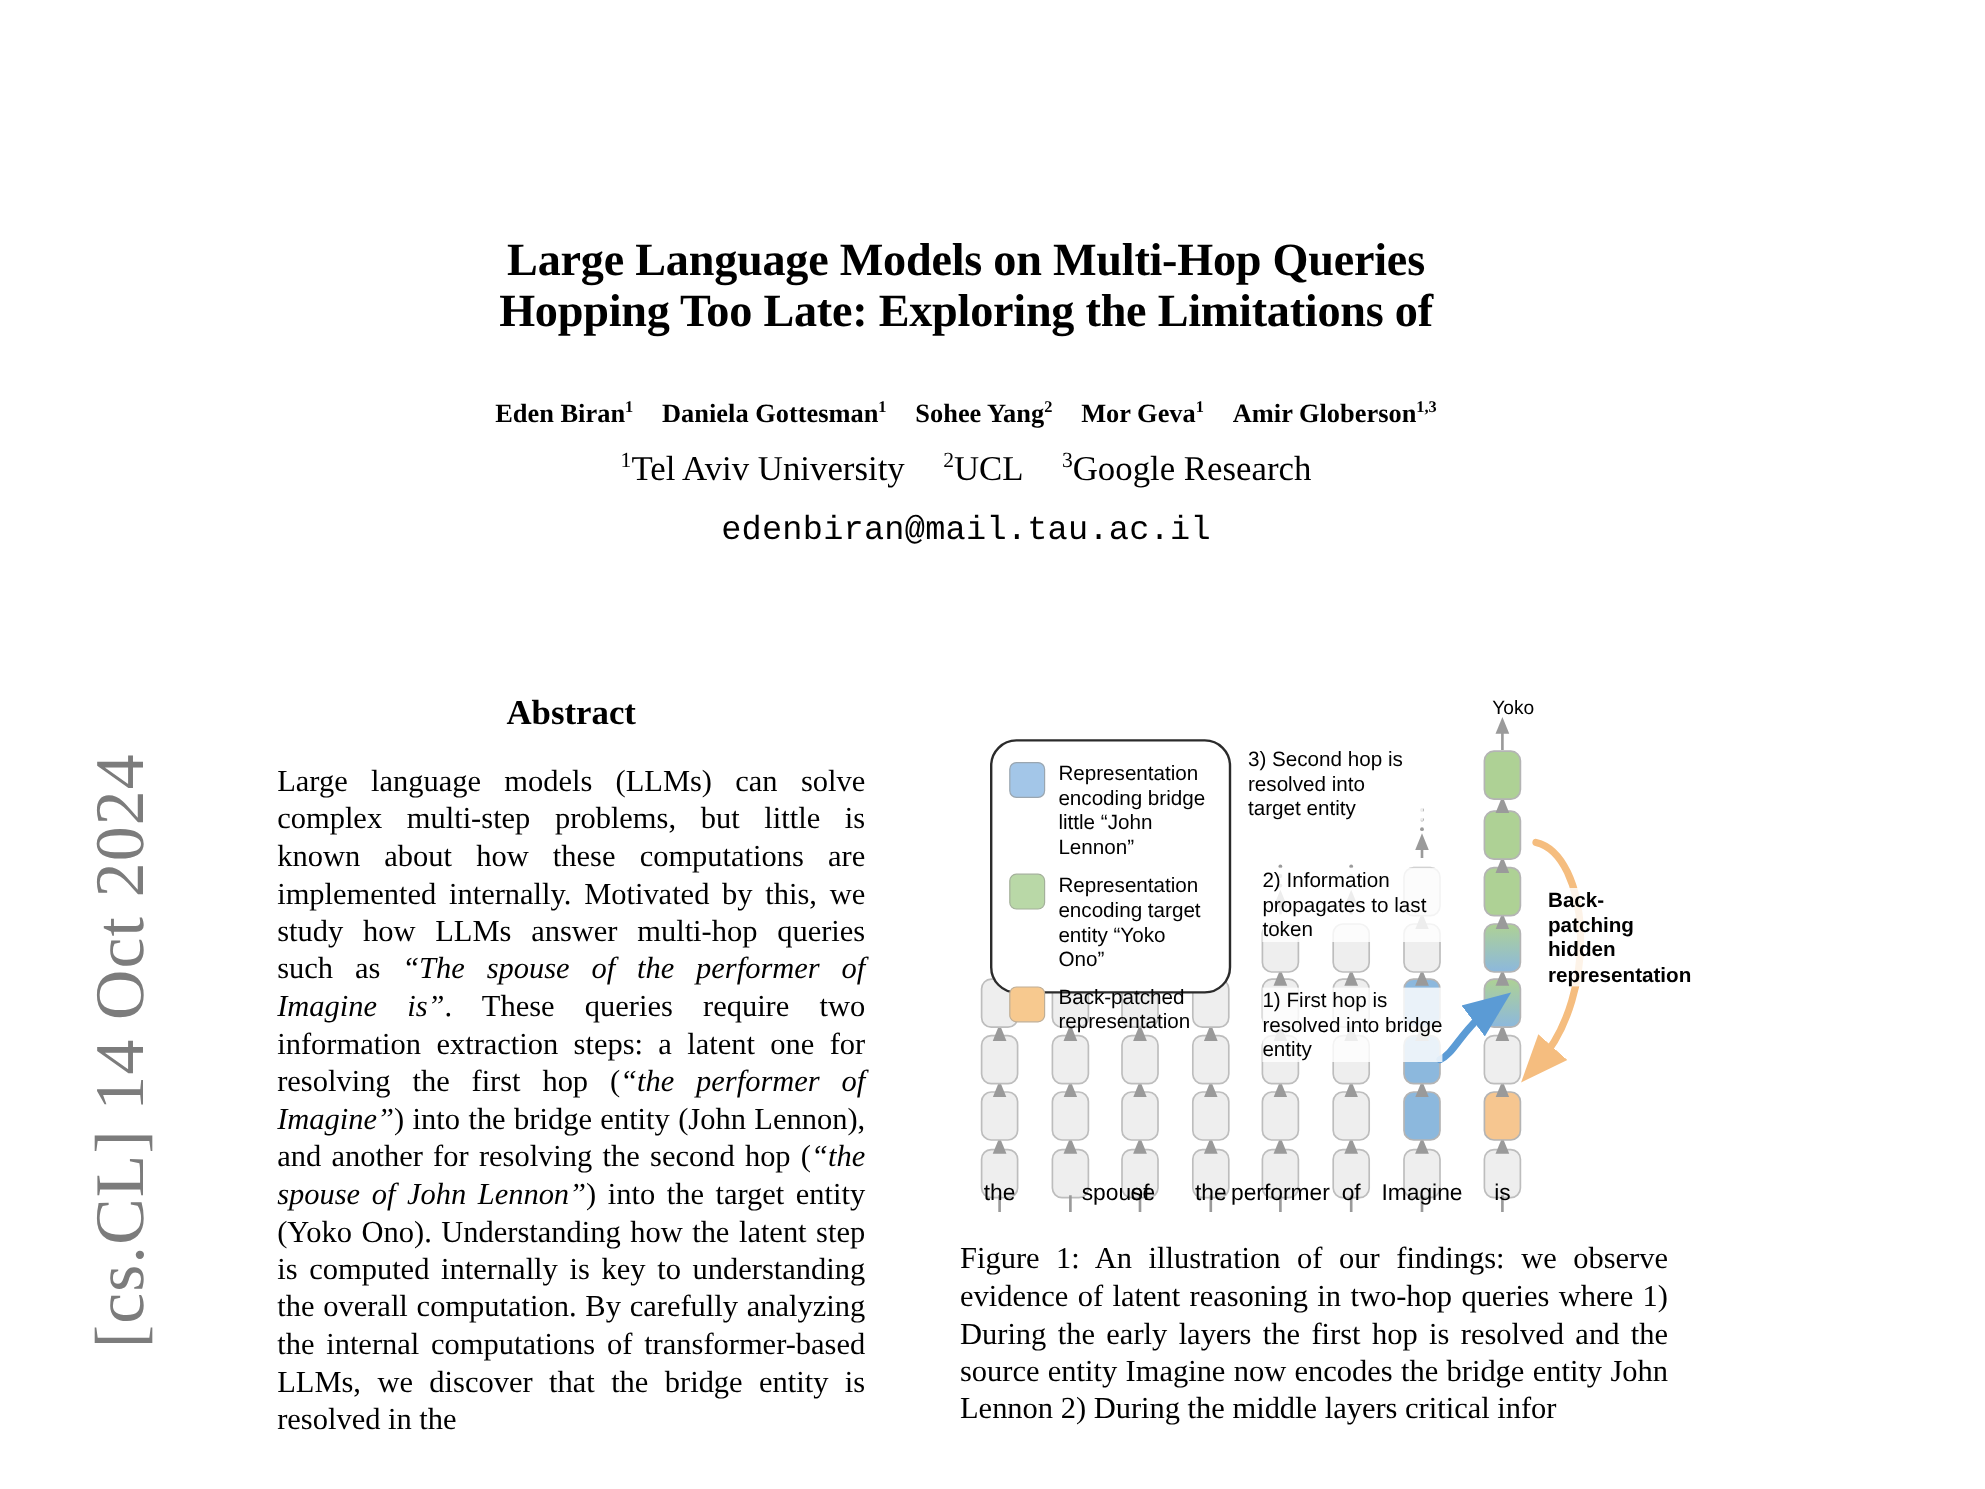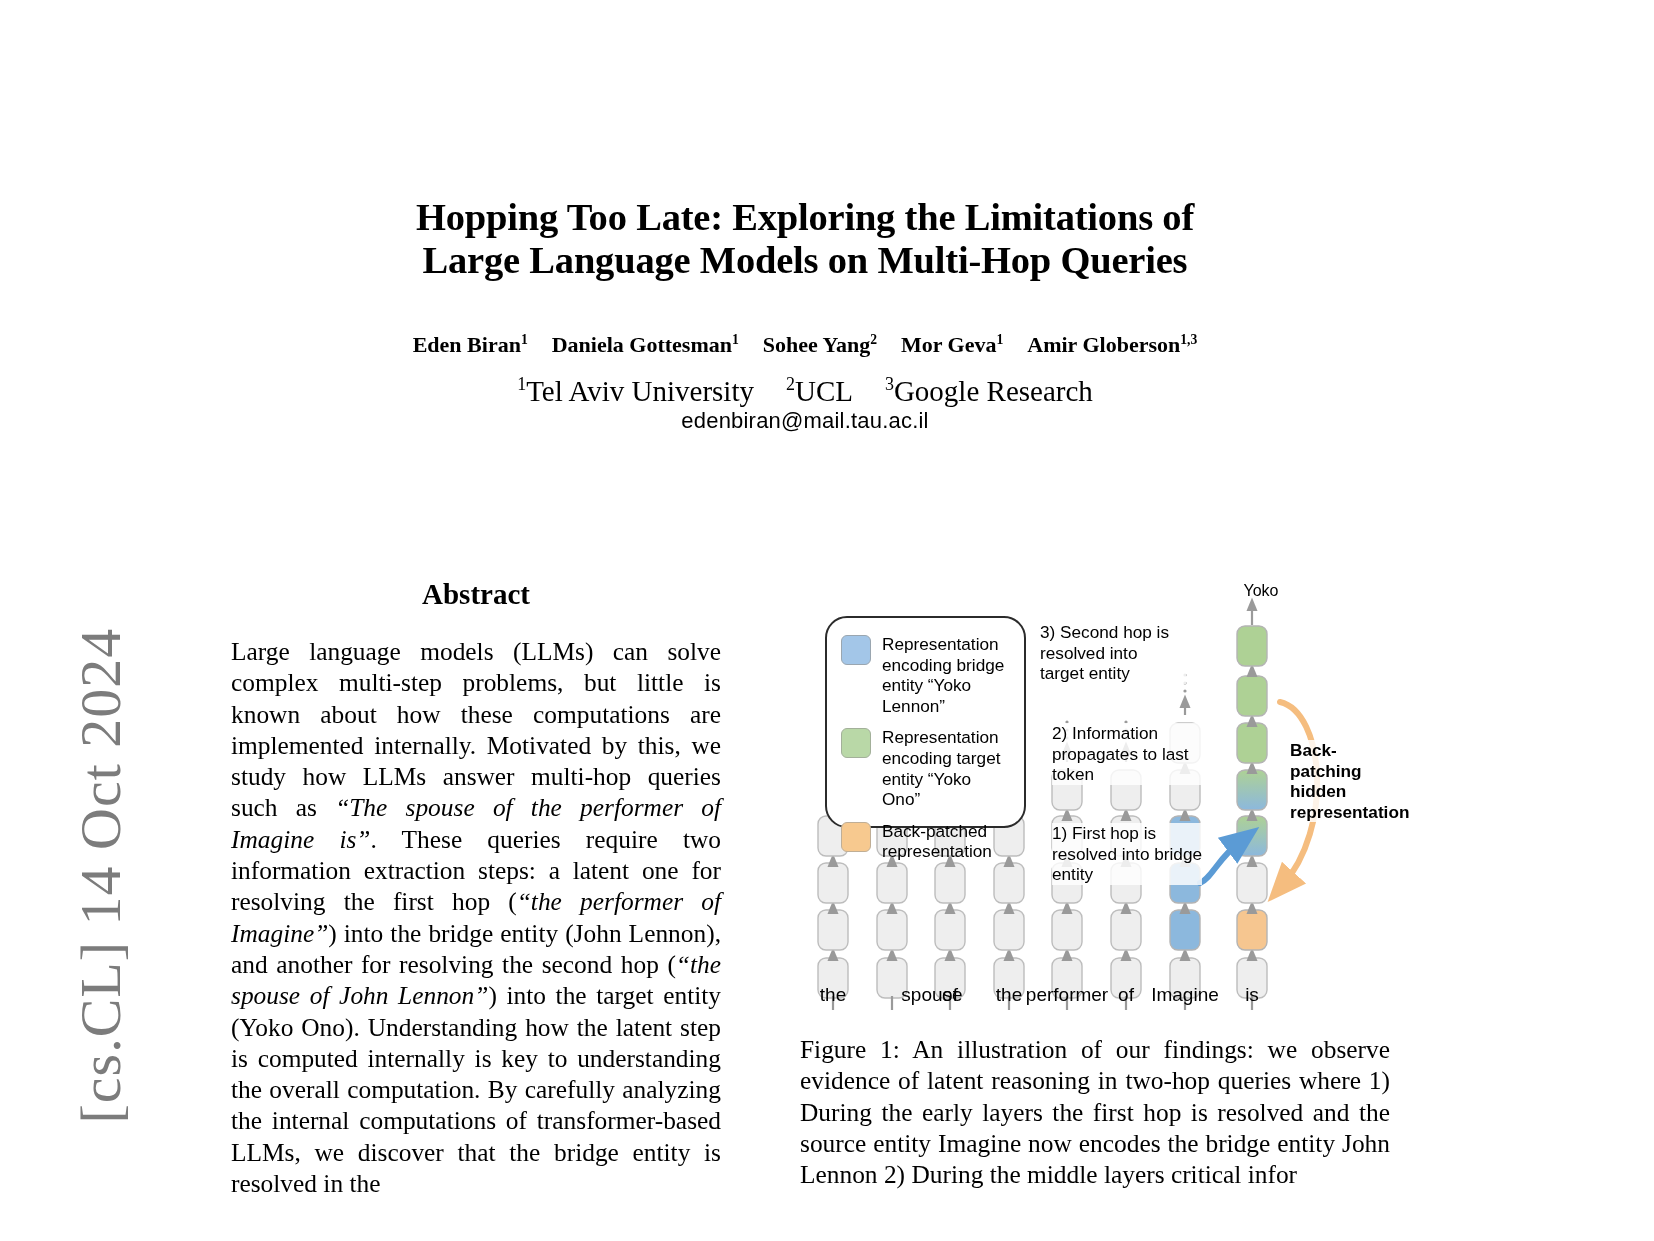--- a/index.html
+++ b/index.html
@@ -57,22 +57,23 @@
   }
   #authors-line .author { margin: 0 12px; }
   #affil-line {
     margin-top: 17px;
     font-family: "Liberation Serif", serif;
     font-size: 29px;
   }
   #affil-line .affil { margin: 0 16px; }
   sup { font-size: 0.62em; vertical-align: super; line-height: 0; }
   #email-line {
-    font-family: Liberation Sans, sans-serif;
-    font-size: 22px;
+    margin-top: 19px;
+    font-family: Liberation Mono, monospace;
+    font-size: 28px;
     letter-spacing: 0.2px;
   }
 
   
   #abstract-col {
     position: absolute;
     left: 231px;
     top: 578px;
     width: 490px;
   }
@@ -195,22 +196,22 @@
 
   #fig-svg { position: absolute; left: 0; top: 0; }
 </style>
 </head>
 <body>
 
 <div id="arxiv-stamp">[cs.CL]  14 Oct 2024</div>
 
 <div id="title-block">
   <div id="paper-title">
+    <div>Large Language Models on Multi-Hop Queries</div>
     <div>Hopping Too Late: Exploring the Limitations of</div>
-    <div>Large Language Models on Multi-Hop Queries</div>
   </div>
 
   <div id="authors-line"><span class="author">Eden Biran<sup>1</sup></span><span class="author">Daniela Gottesman<sup>1</sup></span><span class="author">Sohee Yang<sup>2</sup></span><span class="author">Mor Geva<sup>1</sup></span><span class="author">Amir Globerson<sup>1,3</sup></span></div>
 
   <div id="affil-line"><span class="affil"><sup>1</sup>Tel Aviv University</span><span class="affil"><sup>2</sup>UCL</span><span class="affil"><sup>3</sup>Google Research</span></div>
 
   <div id="email-line">edenbiran@mail.tau.ac.il</div>
 </div>
 
 <div id="abstract-col">
@@ -352,21 +353,21 @@
         </g>
 
       <path d="M 400 305 C 412 300, 418 280, 442 262" fill="none" stroke="#5b9bd5" stroke-width="6" stroke-linecap="round" marker-end="url(#ah-blue)"></path>
 
       <path d="M 480 124 C 524 134, 534 250, 482 308" fill="none" stroke="#f5bd7f" stroke-width="6" stroke-linecap="round" marker-end="url(#ah-orange)"></path>
     </svg>
 
     <div id="legend-box">
       <div class="legend-row">
         <span class="legend-swatch" style="background:#a3c6e8;border:1.6px solid #9aa6b0;"></span>
-        <span class="legend-text">Representation encoding bridge entity “Yoko Lennon”</span>
+        <span class="legend-text">Representation encoding bridge little “John Lennon”</span>
       </div>
       <div class="legend-row">
         <span class="legend-swatch" style="background:#b9d8a7;border:1.6px solid #a3b09a;"></span>
         <span class="legend-text">Representation encoding target entity “Yoko Ono”</span>
       </div>
       <div class="legend-row">
         <span class="legend-swatch" style="background:#f7c98f;border:1.6px solid #bfae96;"></span>
         <span class="legend-text">Back-patched representation</span>
       </div>
     </div>

